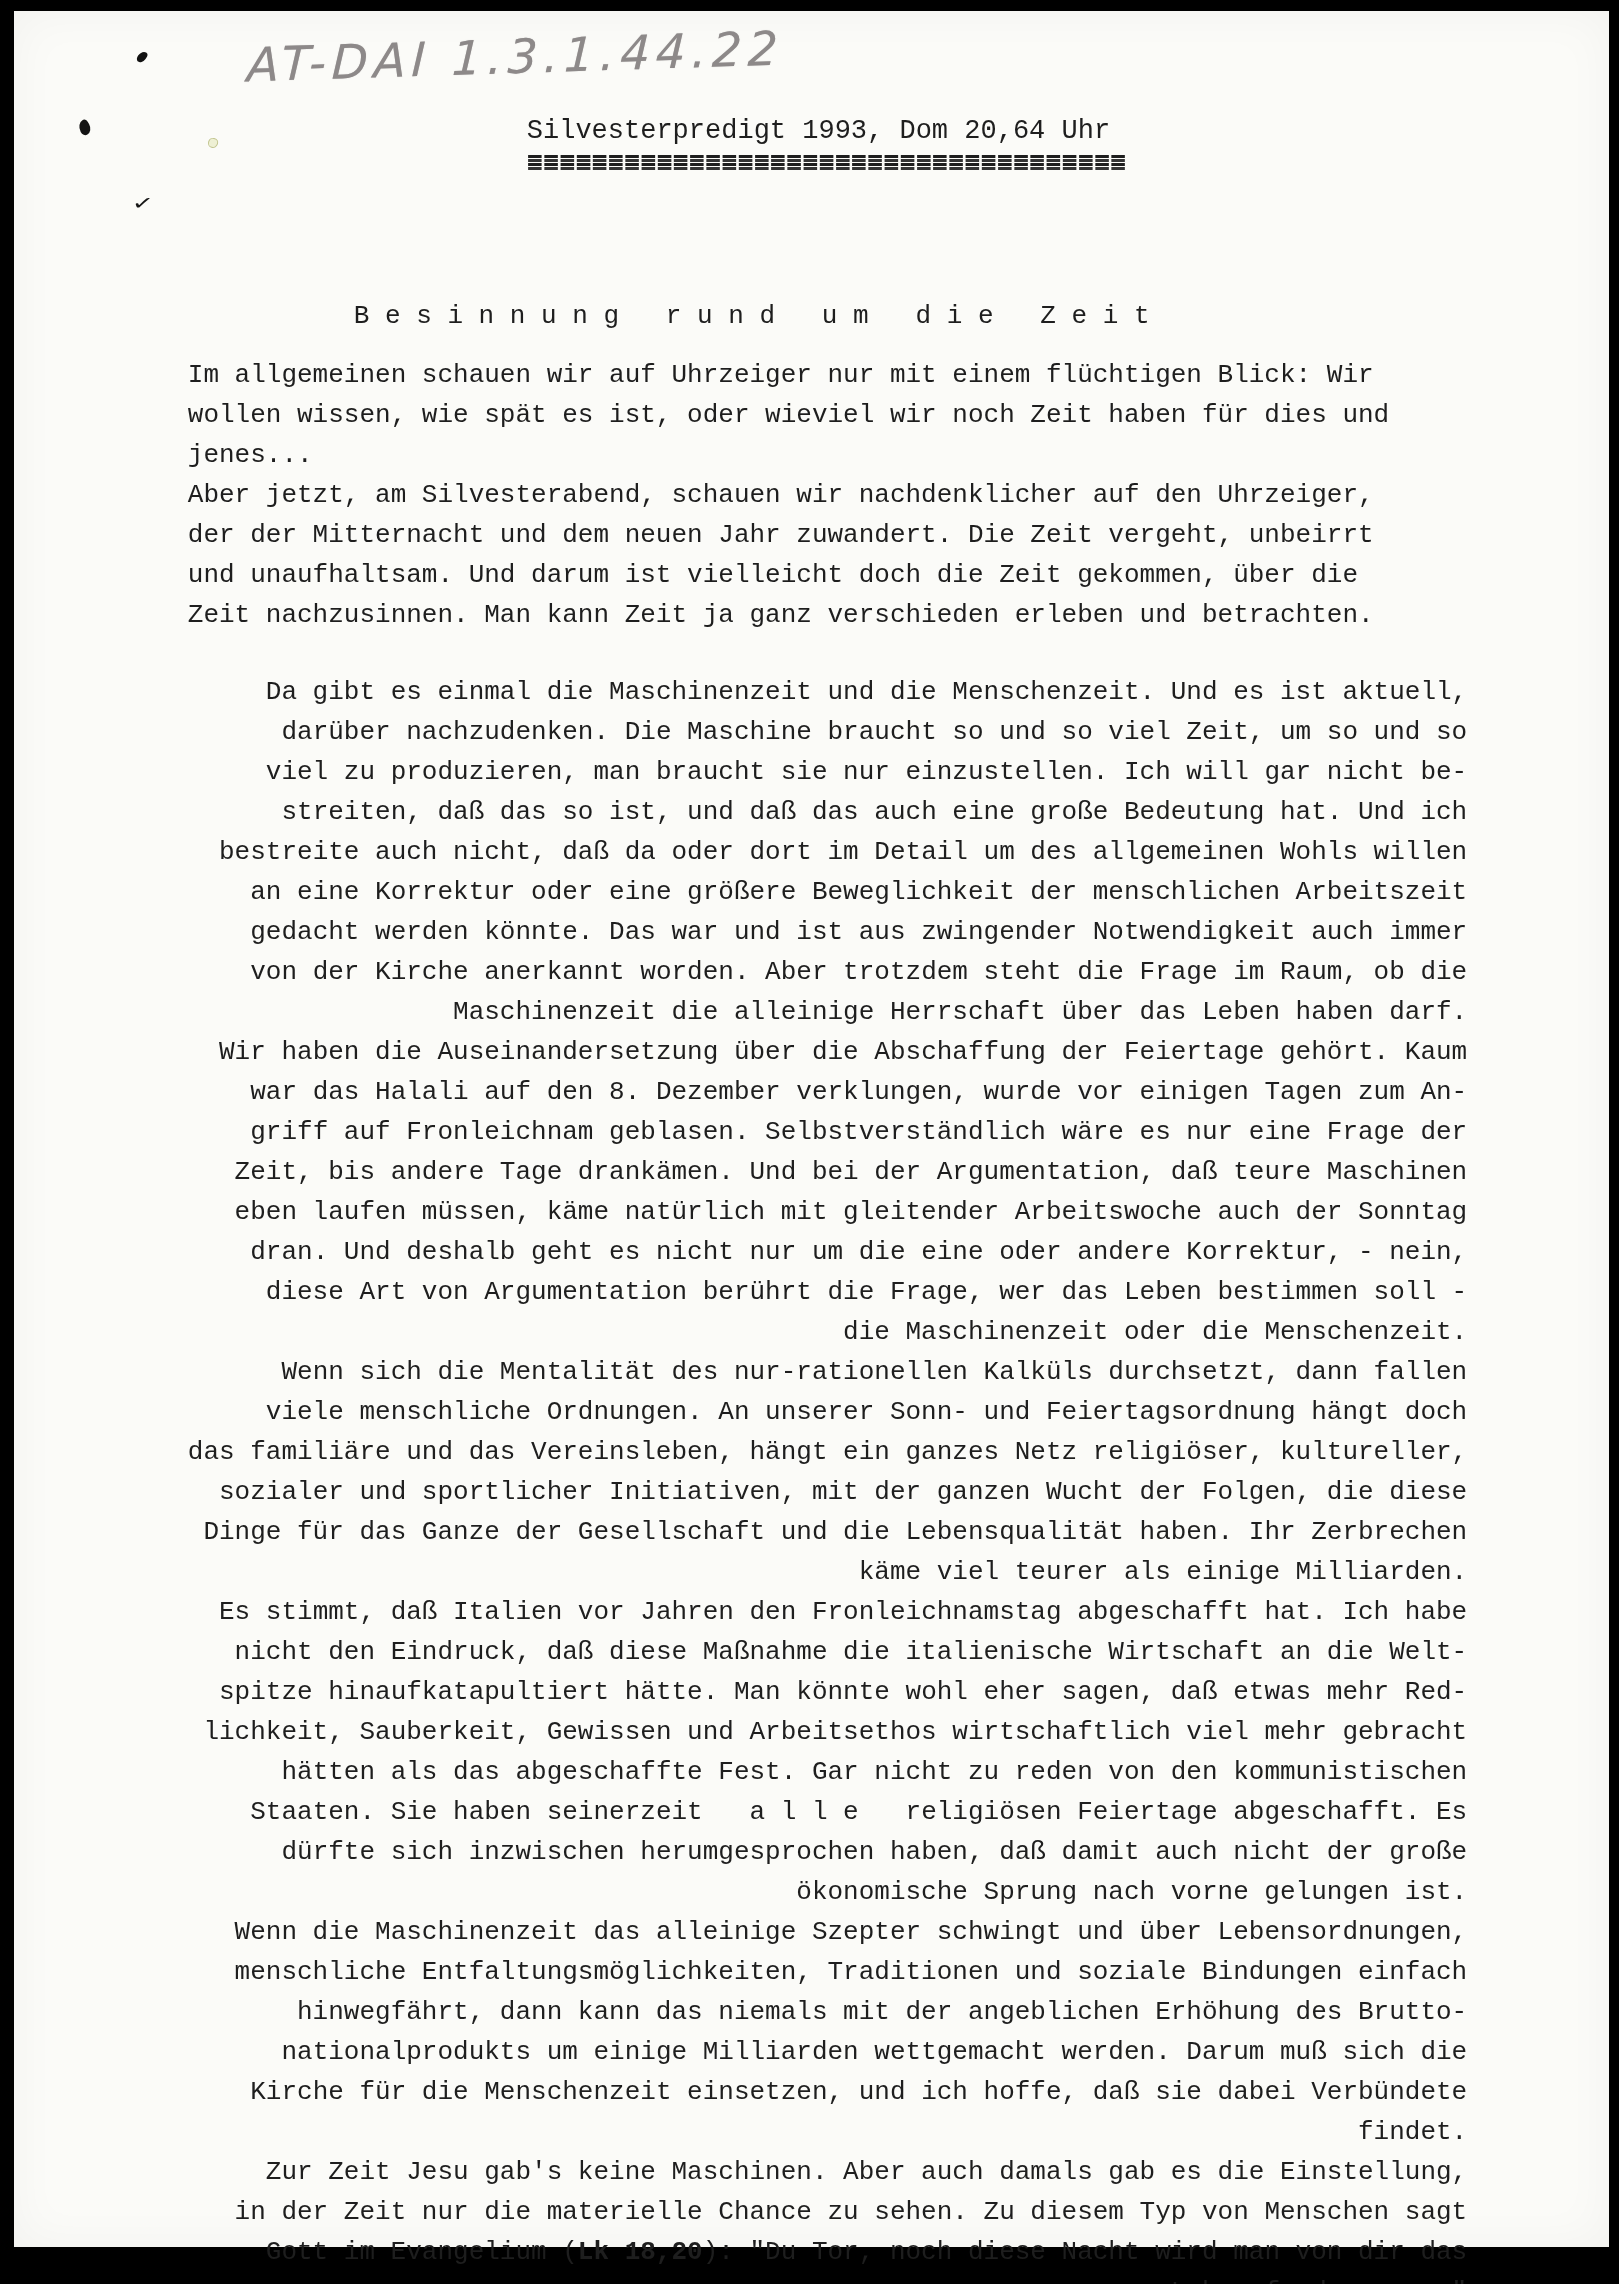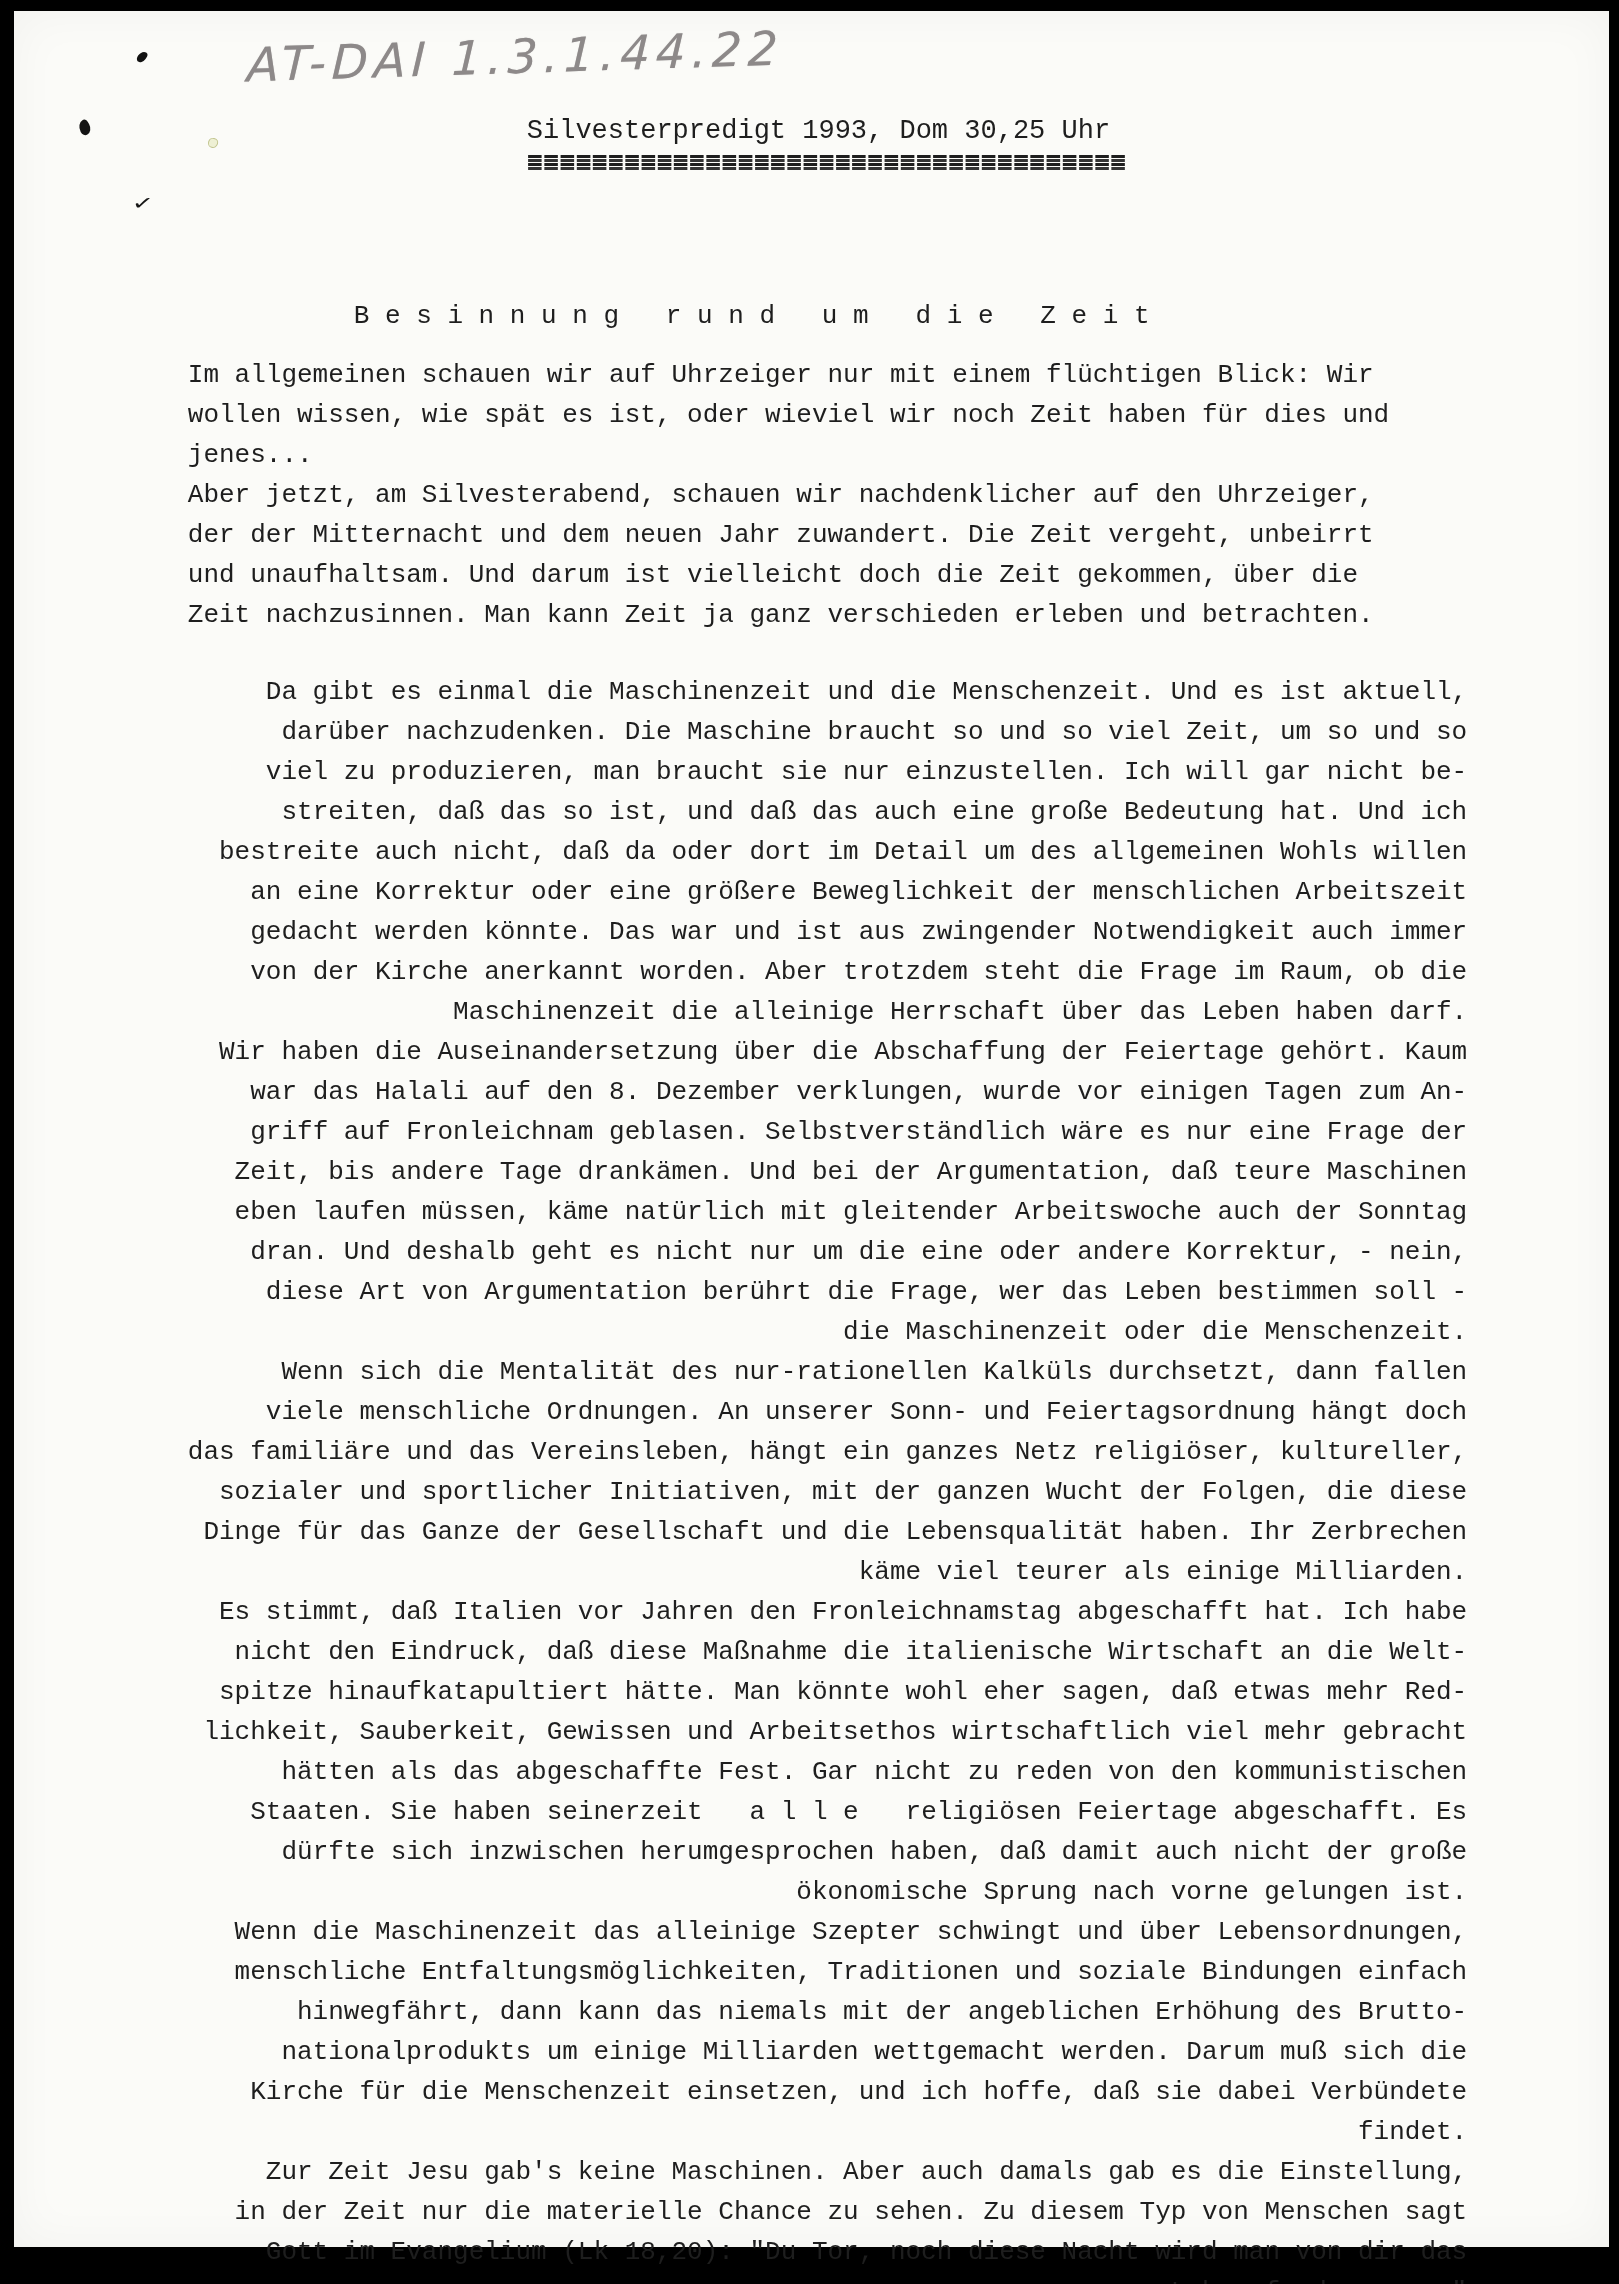--- a/index.html
+++ b/index.html
@@ -68,21 +68,21 @@
   .para{
     position:absolute;
     left:174px;
     font-size:26px;line-height:32px;
     color:var(--ink);
     white-space:pre;
   }
   .para-1{top:340px;}
   .para-2{top:657px;text-align:right;}
   .line{white-space:pre;margin-top:8px;}
-  .line b{font-weight:normal;}
+  .line b{font-weight:bold;}
   .ink-dot{
     position:absolute;left:124px;top:40px;
     width:8px;height:12px;
     background:#121212;
     border-radius:60% 40% 55% 45%;
     transform:rotate(38deg);
   }
   .ink-comma{
     position:absolute;left:65px;top:109px;
     width:11.3px;height:14.6px;
@@ -111,21 +111,21 @@
 
 <div class="page">
 
   <div class="handwriting">AT-DAI 1.3.1.44.22</div>
 
   <span class="ink-dot"></span>
   <span class="ink-comma"></span>
   <span class="checkmark">✓</span>
   <span class="paper-speck"></span>
 
-  <div class="doc-title">Silvesterpredigt 1993, Dom 30,25 Uhr</div>
+  <div class="doc-title">Silvesterpredigt 1993, Dom 20,64 Uhr</div>
 
   <div class="doc-title-underline">=====================================</div>
 
   <div class="main-heading">B e s i n n u n g   r u n d   u m   d i e   Z e i t</div>
 
   <div class="para para-1"><div class="line">Im allgemeinen schauen wir auf Uhrzeiger nur mit einem flüchtigen Blick: Wir</div><div class="line">wollen wissen, wie spät es ist, oder wieviel wir noch Zeit haben für dies und</div><div class="line">jenes...</div><div class="line">Aber jetzt, am Silvesterabend, schauen wir nachdenklicher auf den Uhrzeiger,</div><div class="line">der der Mitternacht und dem neuen Jahr zuwandert. Die Zeit vergeht, unbeirrt</div><div class="line">und unaufhaltsam. Und darum ist vielleicht doch die Zeit gekommen, über die</div><div class="line">Zeit nachzusinnen. Man kann Zeit ja ganz verschieden erleben und betrachten.</div></div>
 
 
   <div class="para para-2"><div class="line">Da gibt es einmal die Maschinenzeit und die Menschenzeit. Und es ist aktuell,</div><div class="line">darüber nachzudenken. Die Maschine braucht so und so viel Zeit, um so und so</div><div class="line">viel zu produzieren, man braucht sie nur einzustellen. Ich will gar nicht be-</div><div class="line">streiten, daß das so ist, und daß das auch eine große Bedeutung hat. Und ich</div><div class="line">bestreite auch nicht, daß da oder dort im Detail um des allgemeinen Wohls willen</div><div class="line">an eine Korrektur oder eine größere Beweglichkeit der menschlichen Arbeitszeit</div><div class="line">gedacht werden könnte. Das war und ist aus zwingender Notwendigkeit auch immer</div><div class="line">von der Kirche anerkannt worden. Aber trotzdem steht die Frage im Raum, ob die</div><div class="line">Maschinenzeit die alleinige Herrschaft über das Leben haben darf.</div><div class="line">Wir haben die Auseinandersetzung über die Abschaffung der Feiertage gehört. Kaum</div><div class="line">war das Halali auf den 8. Dezember verklungen, wurde vor einigen Tagen zum An-</div><div class="line">griff auf Fronleichnam geblasen. Selbstverständlich wäre es nur eine Frage der</div><div class="line">Zeit, bis andere Tage drankämen. Und bei der Argumentation, daß teure Maschinen</div><div class="line">eben laufen müssen, käme natürlich mit gleitender Arbeitswoche auch der Sonntag</div><div class="line">dran. Und deshalb geht es nicht nur um die eine oder andere Korrektur, - nein,</div><div class="line">diese Art von Argumentation berührt die Frage, wer das Leben bestimmen soll -</div><div class="line">die Maschinenzeit oder die Menschenzeit.</div><div class="line">Wenn sich die Mentalität des nur-rationellen Kalküls durchsetzt, dann fallen</div><div class="line">viele menschliche Ordnungen. An unserer Sonn- und Feiertagsordnung hängt doch</div><div class="line">das familiäre und das Vereinsleben, hängt ein ganzes Netz religiöser, kultureller,</div><div class="line">sozialer und sportlicher Initiativen, mit der ganzen Wucht der Folgen, die diese</div><div class="line">Dinge für das Ganze der Gesellschaft und die Lebensqualität haben. Ihr Zerbrechen</div><div class="line">käme viel teurer als einige Milliarden.</div><div class="line">Es stimmt, daß Italien vor Jahren den Fronleichnamstag abgeschafft hat. Ich habe</div><div class="line">nicht den Eindruck, daß diese Maßnahme die italienische Wirtschaft an die Welt-</div><div class="line">spitze hinaufkatapultiert hätte. Man könnte wohl eher sagen, daß etwas mehr Red-</div><div class="line">lichkeit, Sauberkeit, Gewissen und Arbeitsethos wirtschaftlich viel mehr gebracht</div><div class="line">hätten als das abgeschaffte Fest. Gar nicht zu reden von den kommunistischen</div><div class="line">Staaten. Sie haben seinerzeit   a l l e   religiösen Feiertage abgeschafft. Es</div><div class="line">dürfte sich inzwischen herumgesprochen haben, daß damit auch nicht der große</div><div class="line">ökonomische Sprung nach vorne gelungen ist.</div><div class="line">Wenn die Maschinenzeit das alleinige Szepter schwingt und über Lebensordnungen,</div><div class="line">menschliche Entfaltungsmöglichkeiten, Traditionen und soziale Bindungen einfach</div><div class="line">hinwegfährt, dann kann das niemals mit der angeblichen Erhöhung des Brutto-</div><div class="line">nationalprodukts um einige Milliarden wettgemacht werden. Darum muß sich die</div><div class="line">Kirche für die Menschenzeit einsetzen, und ich hoffe, daß sie dabei Verbündete</div><div class="line">findet.</div><div class="line">Zur Zeit Jesu gab's keine Maschinen. Aber auch damals gab es die Einstellung,</div><div class="line">in der Zeit nur die materielle Chance zu sehen. Zu diesem Typ von Menschen sagt</div><div class="line">Gott im Evangelium (<b>Lk 18,20</b>): "Du Tor, noch diese Nacht wird man von dir das</div><div class="line">Leben fordern....."</div></div>
 

